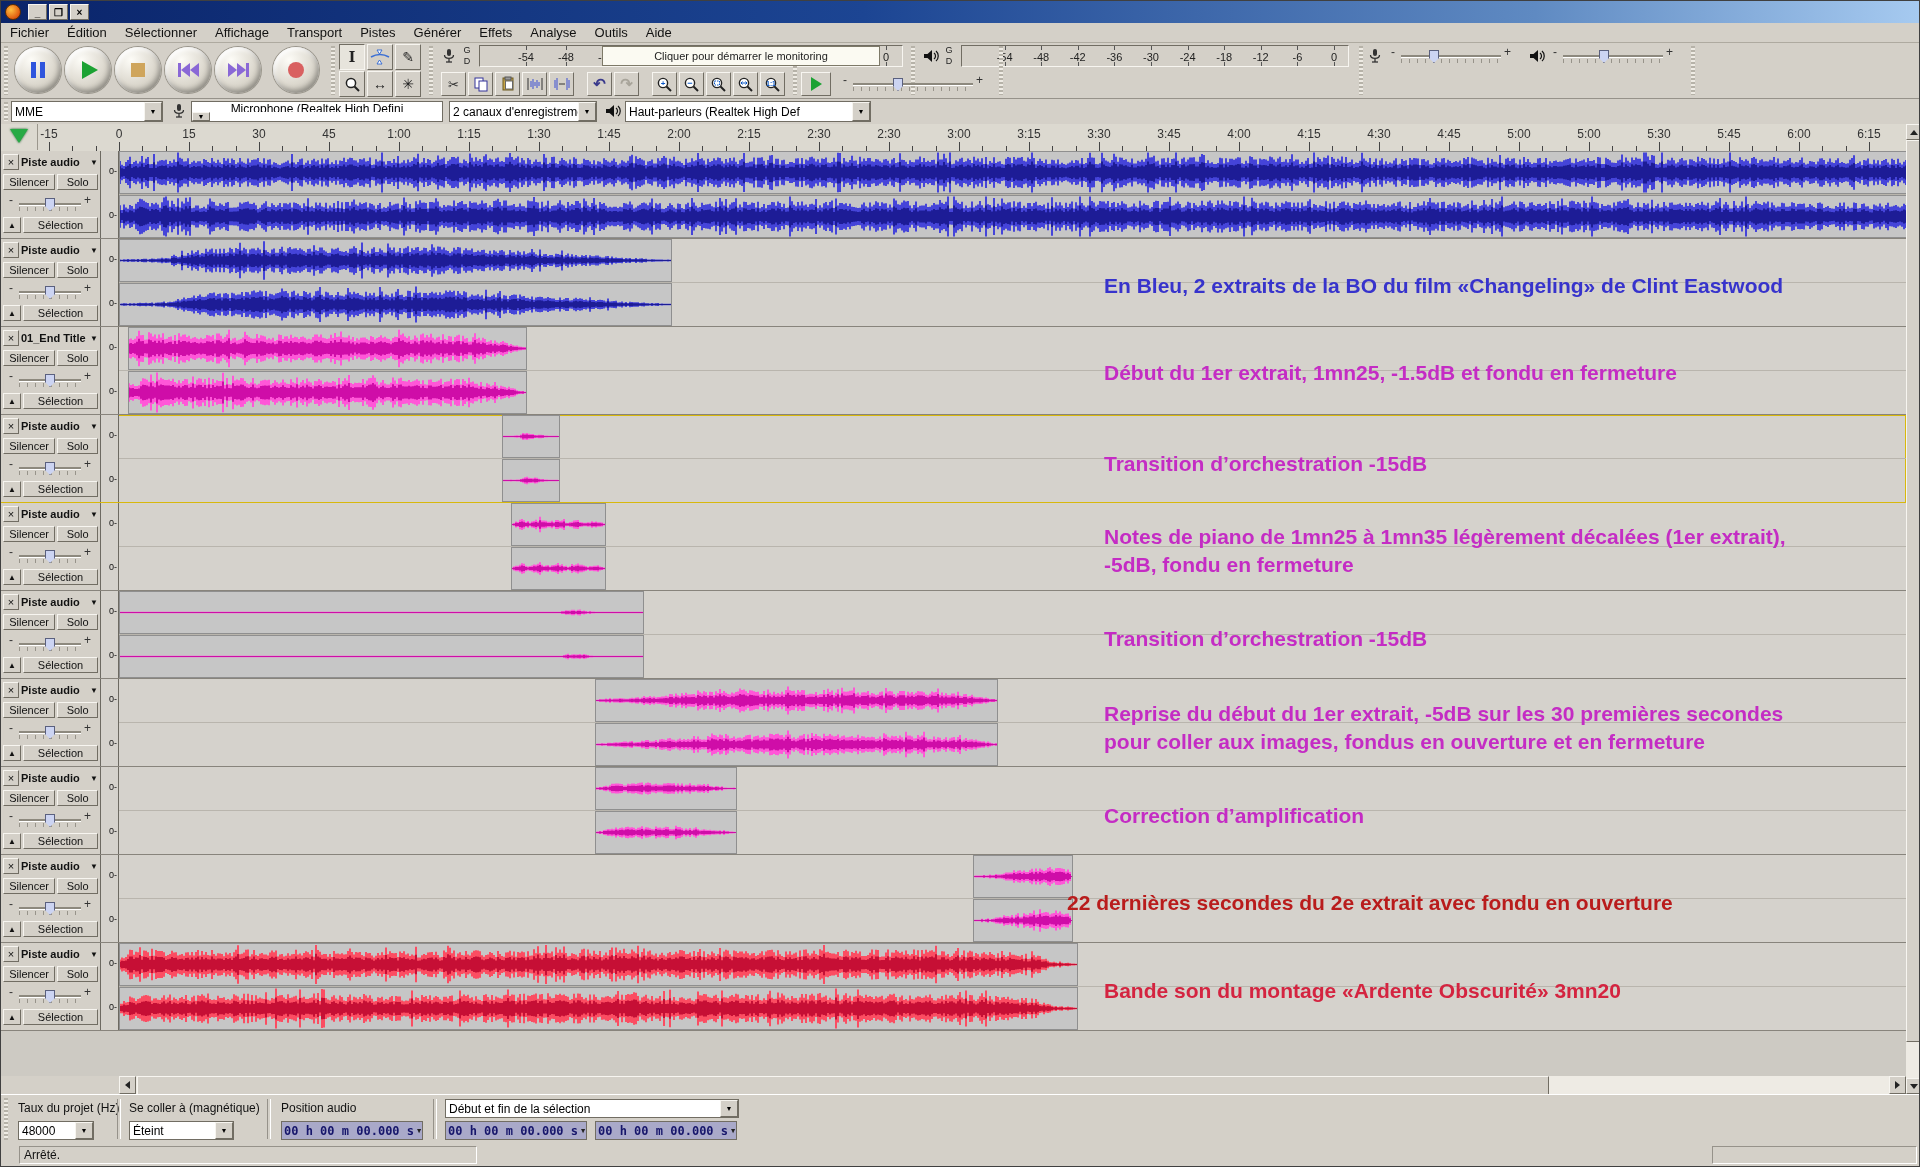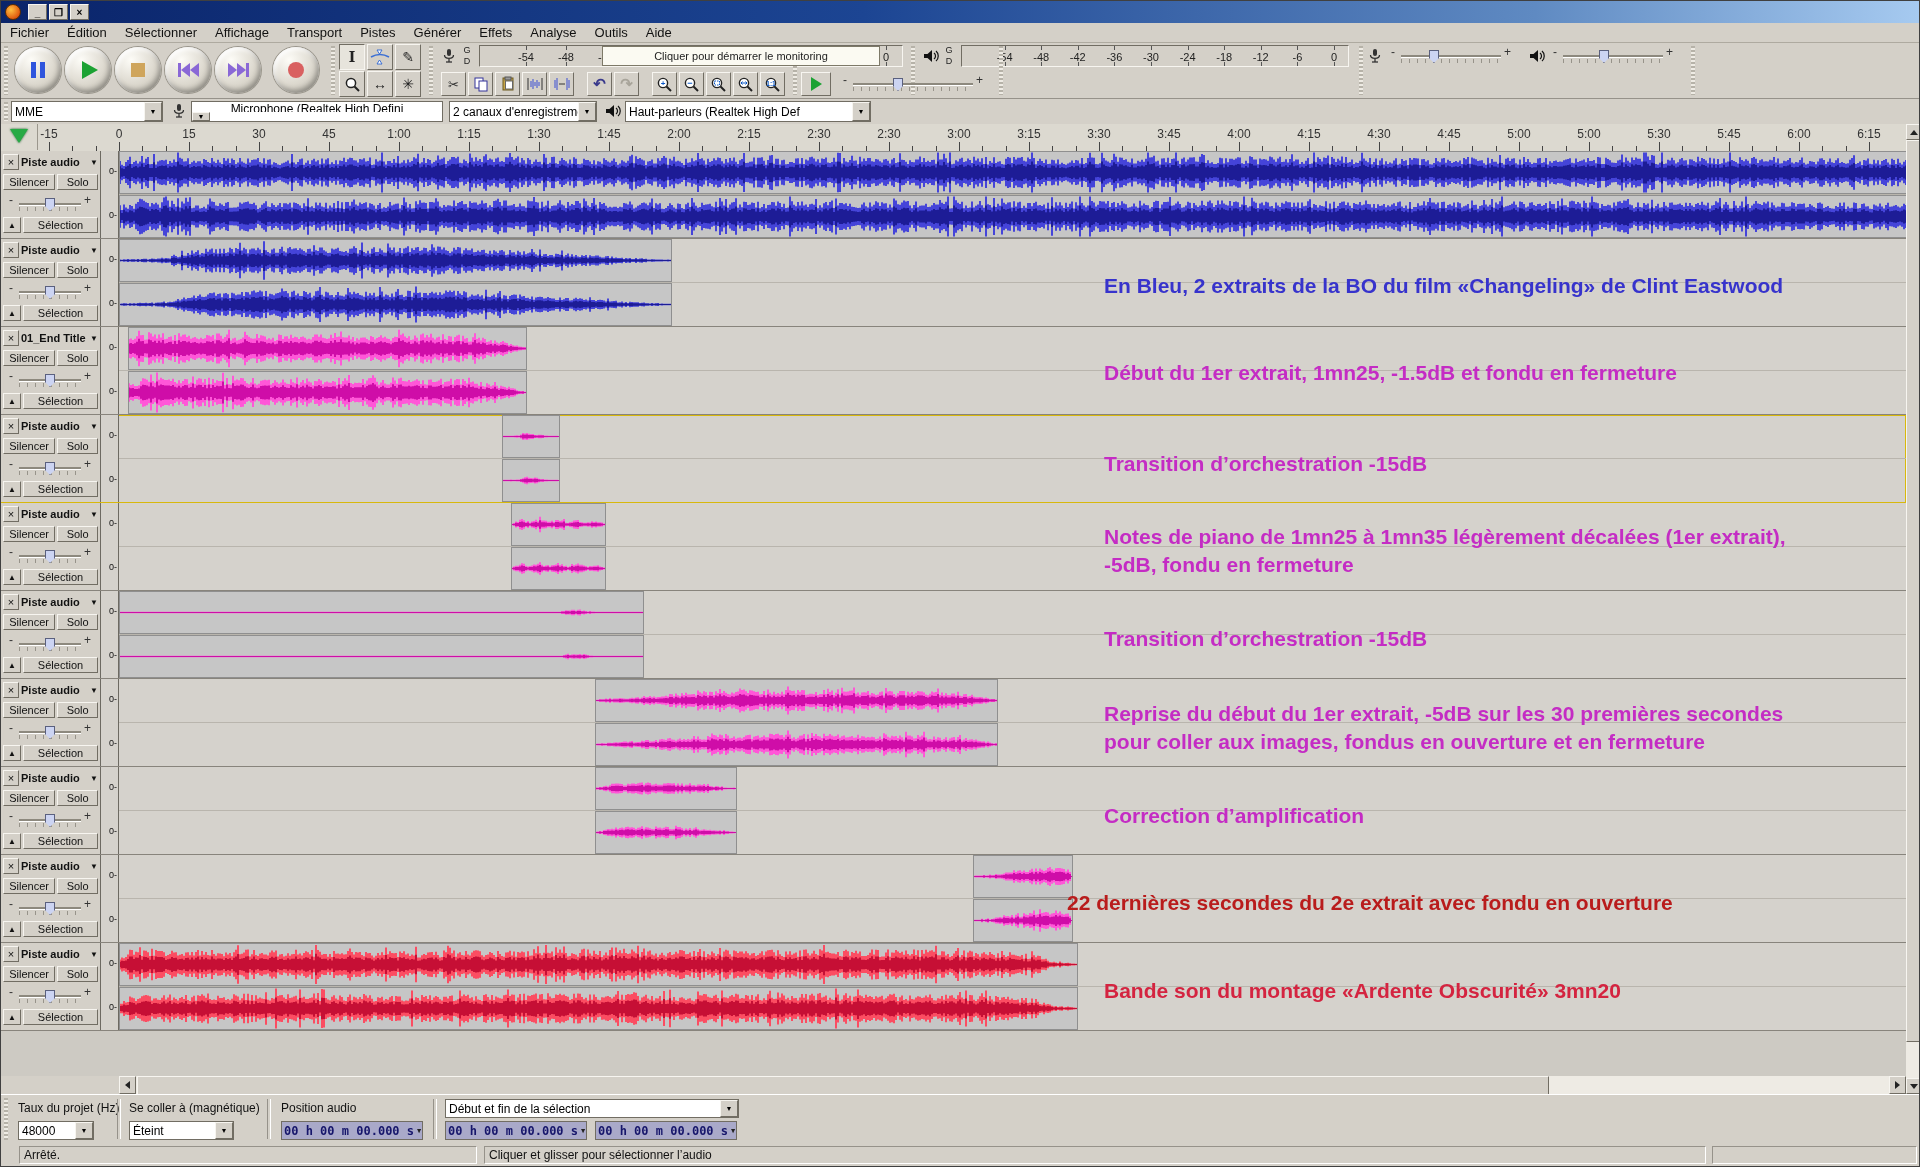--- a/index.html
+++ b/index.html
@@ -1121,17 +1121,16 @@
         <span class="arr2">▼</span>
     </div>
     <div class="timebox" style="left:594px;width:142px;">
       <span>00 h 00 m 00.000 s</span>
         <span class="arr2">▼</span>
     </div>
   </div>
 
   <div class="statusbar">
     <div class="scell" style="left:18px;width:458px;">Arrêté.</div>
-    <div class="scell" style="left:483px;width:1222px;">Cliquer et glisser pour sélectionner l’audio</div>
     <div class="scell" style="left:1711px;width:205px;"></div>
   </div>
 
 </div>
 
 </body></html>

